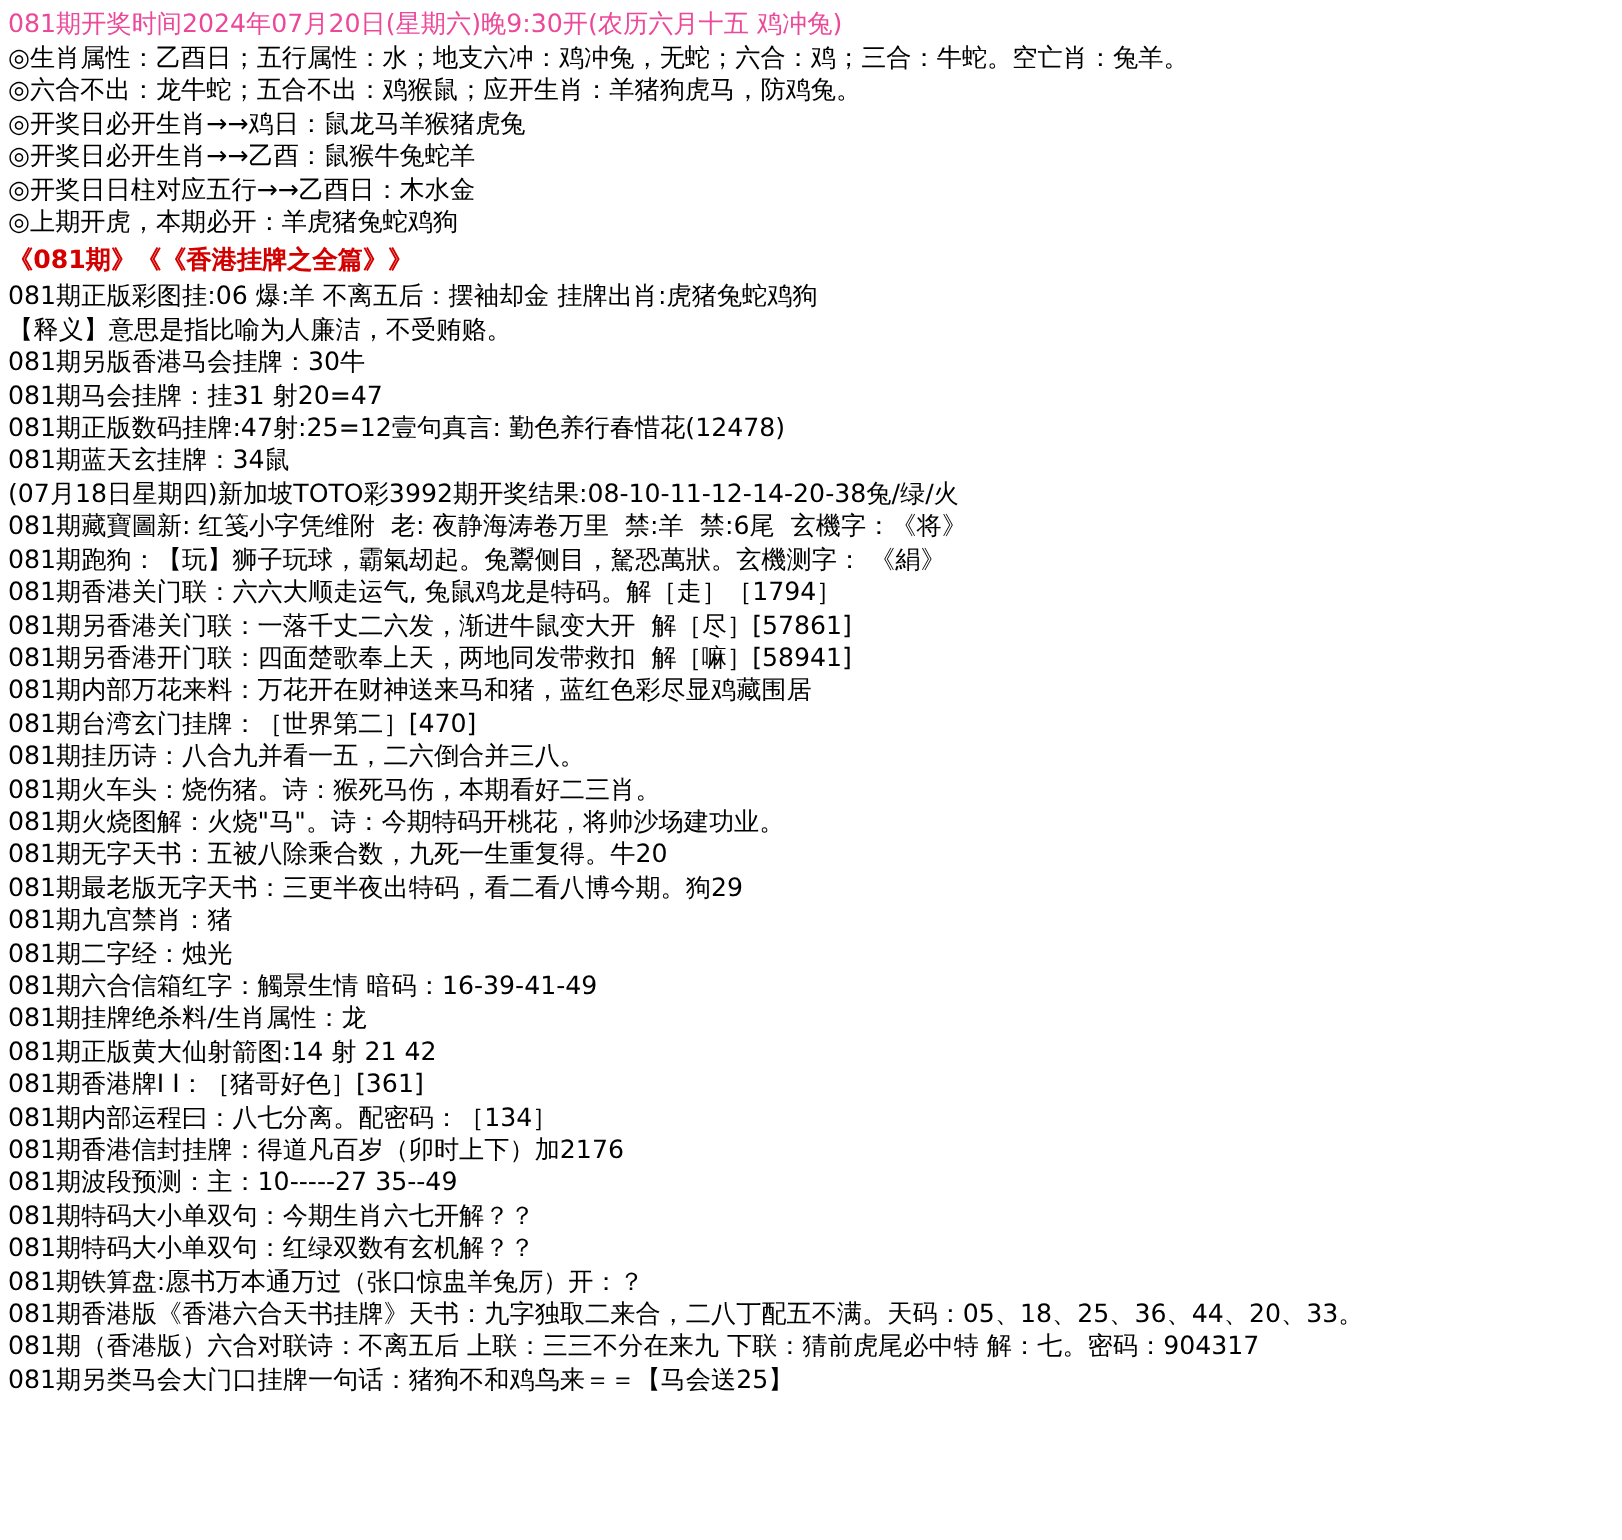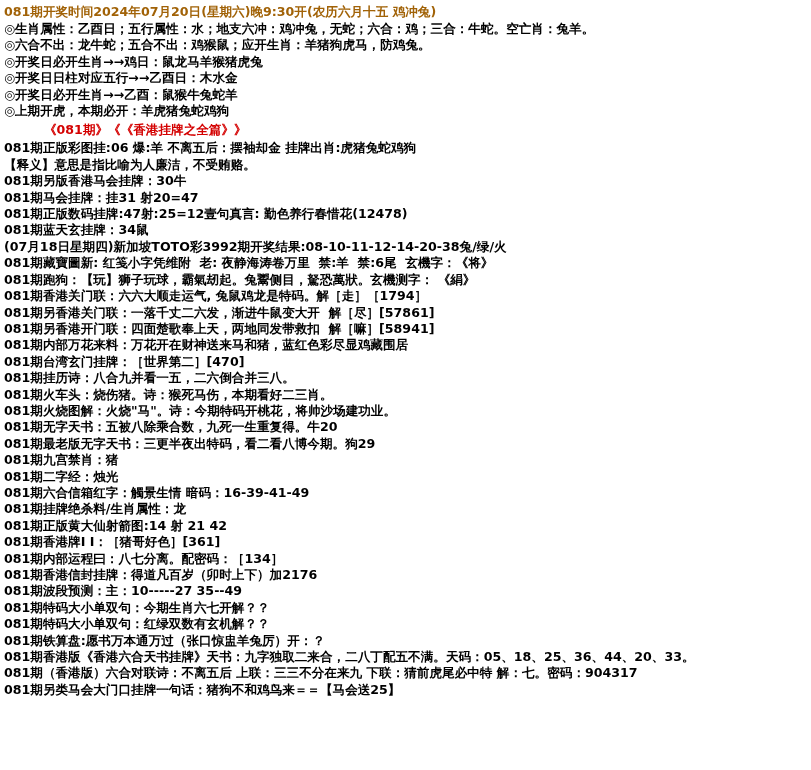--- a/index.html
+++ b/index.html
@@ -17,50 +17,48 @@
   }
   .page {
     padding: 3px 4px 0 4px;
     box-sizing: border-box;
     width: 811px;
   }
   .line {
     line-height: 16.4px;
     white-space: pre-wrap;
     word-break: break-all;
-    font-weight: bold;
   }
   .black { color: #000000; }
   .hdr {
-    color: #a16207;
-    font-weight: bold;
+    color: #ec4899;
+    font-weight: normal;
     line-height: 17px;
     padding-bottom: 1px;
   }
   .section-title {
     color: #d40000;
     font-weight: bold;
     line-height: 18px;
     padding: 2px 0 1px 0;
-    margin-left: 40px;
   }
 </style>
 </head>
 <body>
 
 <div class="page">
 
   <div class="hdr">081期开奖时间2024年07月20日(星期六)晚9:30开(农历六月十五 鸡冲兔)</div>
 
   <div>
     <div class="line black">◎生肖属性：乙酉日；五行属性：水；地支六冲：鸡冲兔，无蛇；六合：鸡；三合：牛蛇。空亡肖：兔羊。</div>
     <div class="line black">◎六合不出：龙牛蛇；五合不出：鸡猴鼠；应开生肖：羊猪狗虎马，防鸡兔。</div>
     <div class="line black">◎开奖日必开生肖→→鸡日：鼠龙马羊猴猪虎兔</div>
+    <div class="line black">◎开奖日必开生肖→→乙酉：鼠猴牛兔蛇羊</div>
     <div class="line black">◎开奖日日柱对应五行→→乙酉日：木水金</div>
-    <div class="line black">◎开奖日必开生肖→→乙酉：鼠猴牛兔蛇羊</div>
     <div class="line black">◎上期开虎，本期必开：羊虎猪兔蛇鸡狗</div>
   </div>
 
   <div class="section-title">《081期》《《香港挂牌之全篇》》</div>
 
   <div>
     <div class="line black">081期正版彩图挂:06 爆:羊 不离五后：摆袖却金 挂牌出肖:虎猪兔蛇鸡狗</div>
     <div class="line black">【释义】意思是指比喻为人廉洁，不受贿赂。</div>
     <div class="line black">081期另版香港马会挂牌：30牛</div>
     <div class="line black">081期马会挂牌：挂31 射20=47</div>

